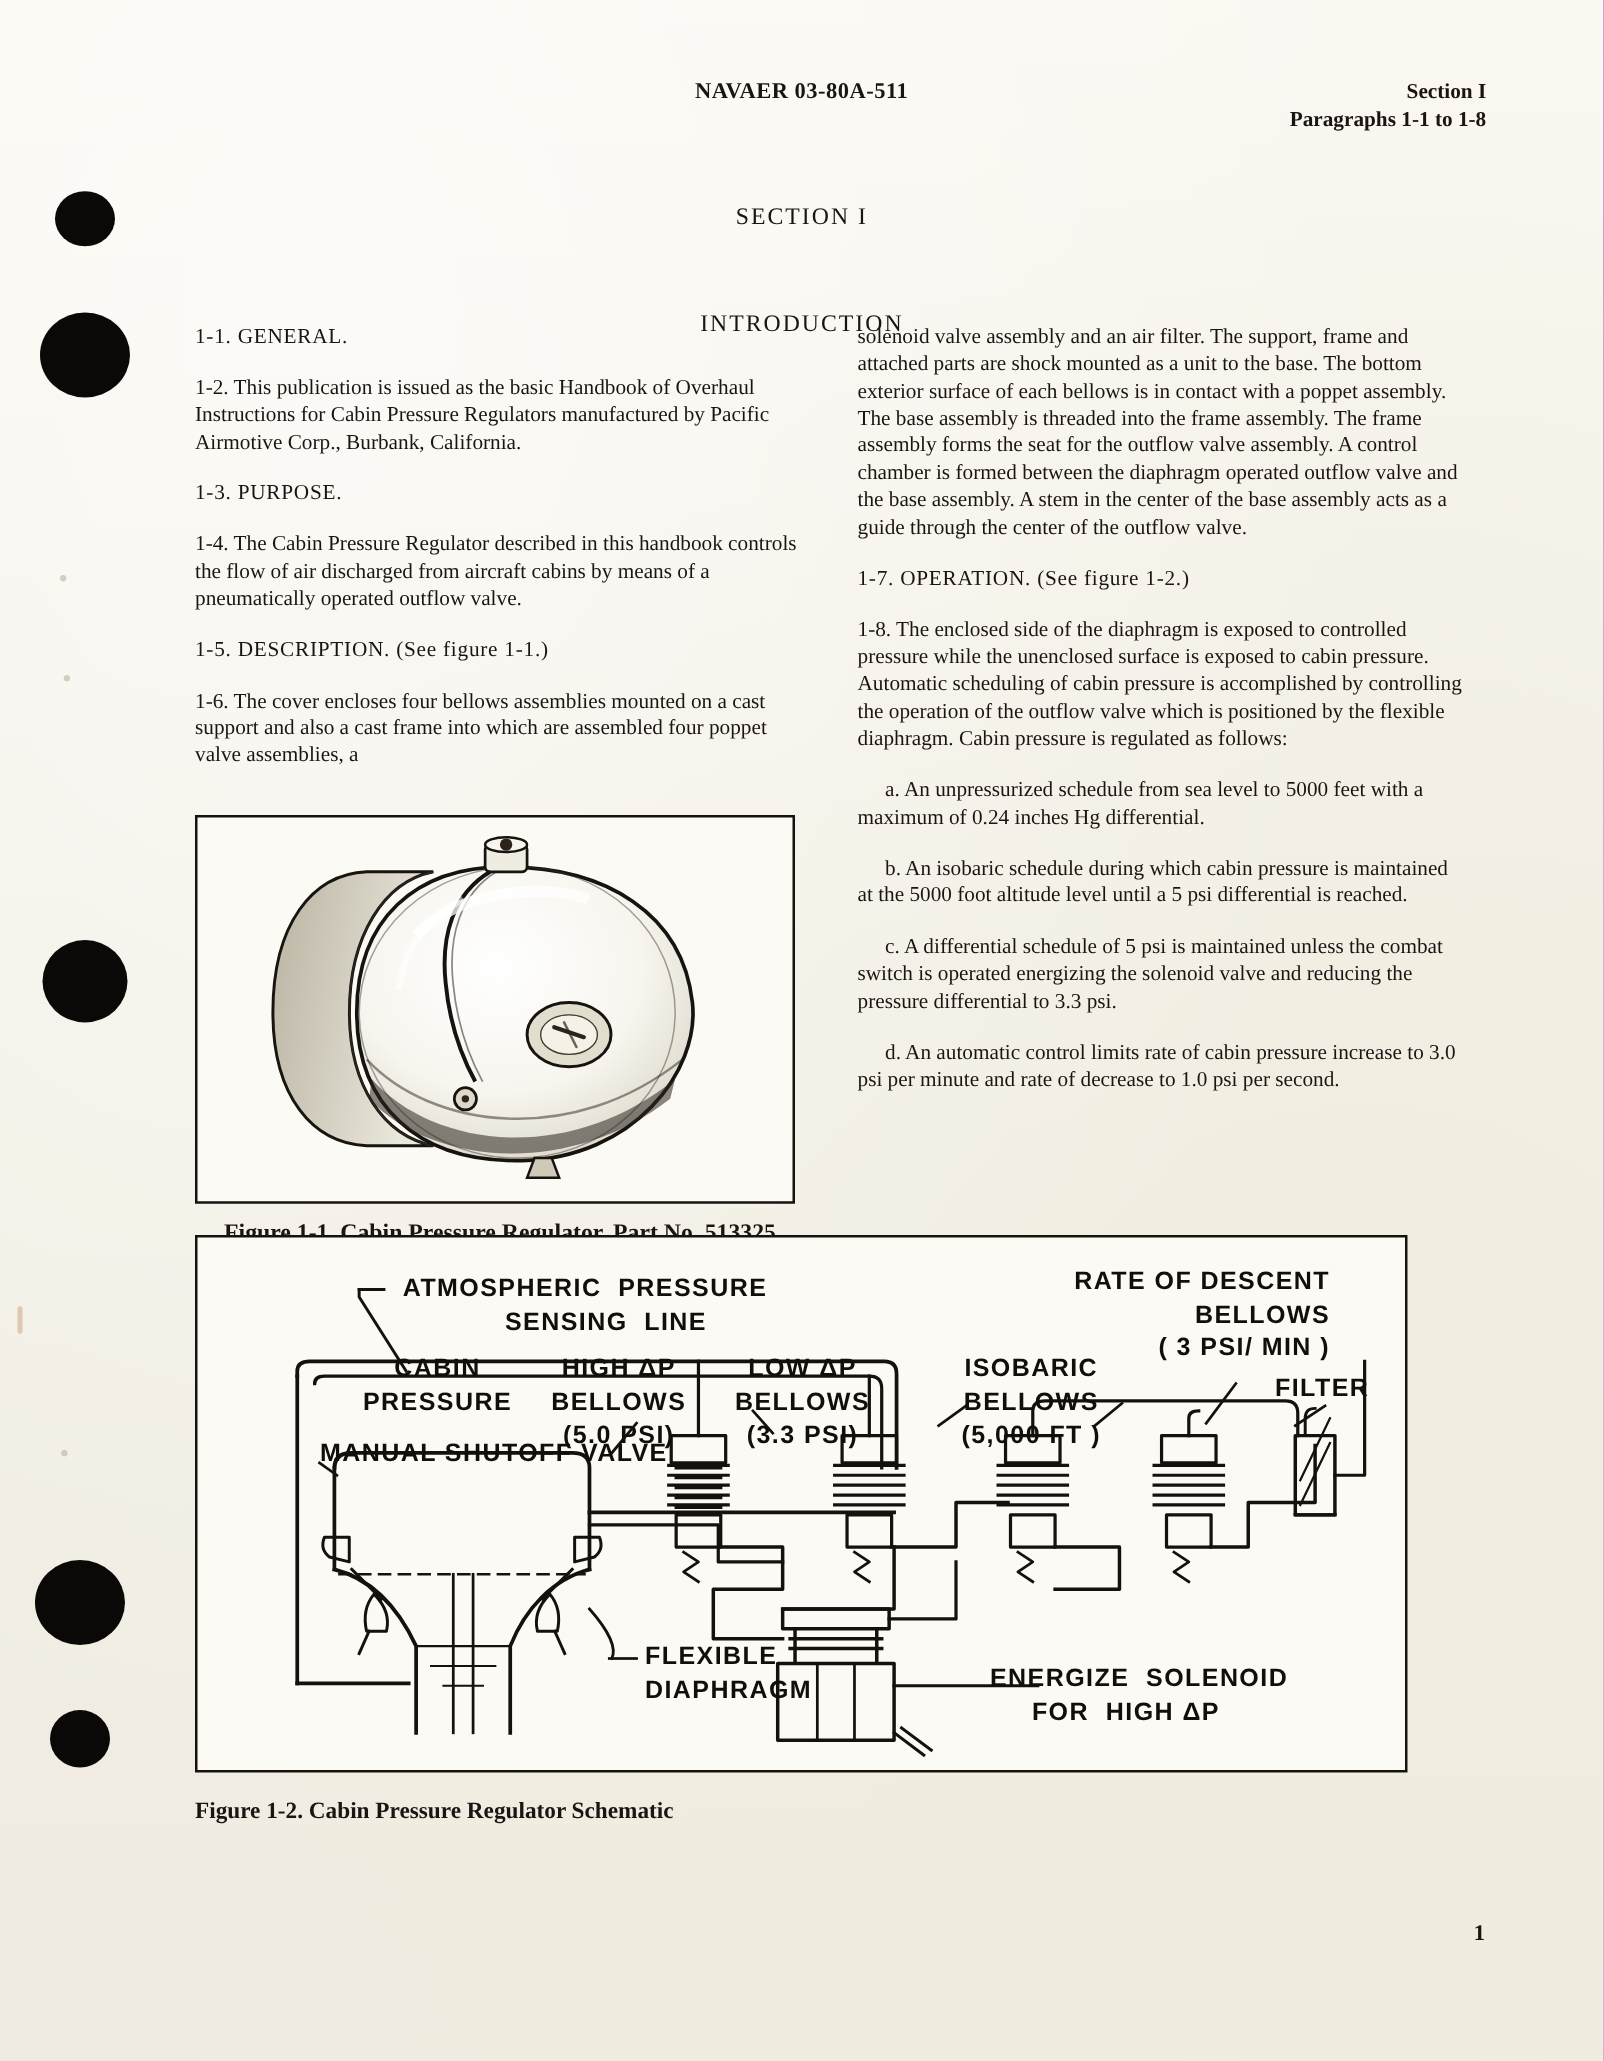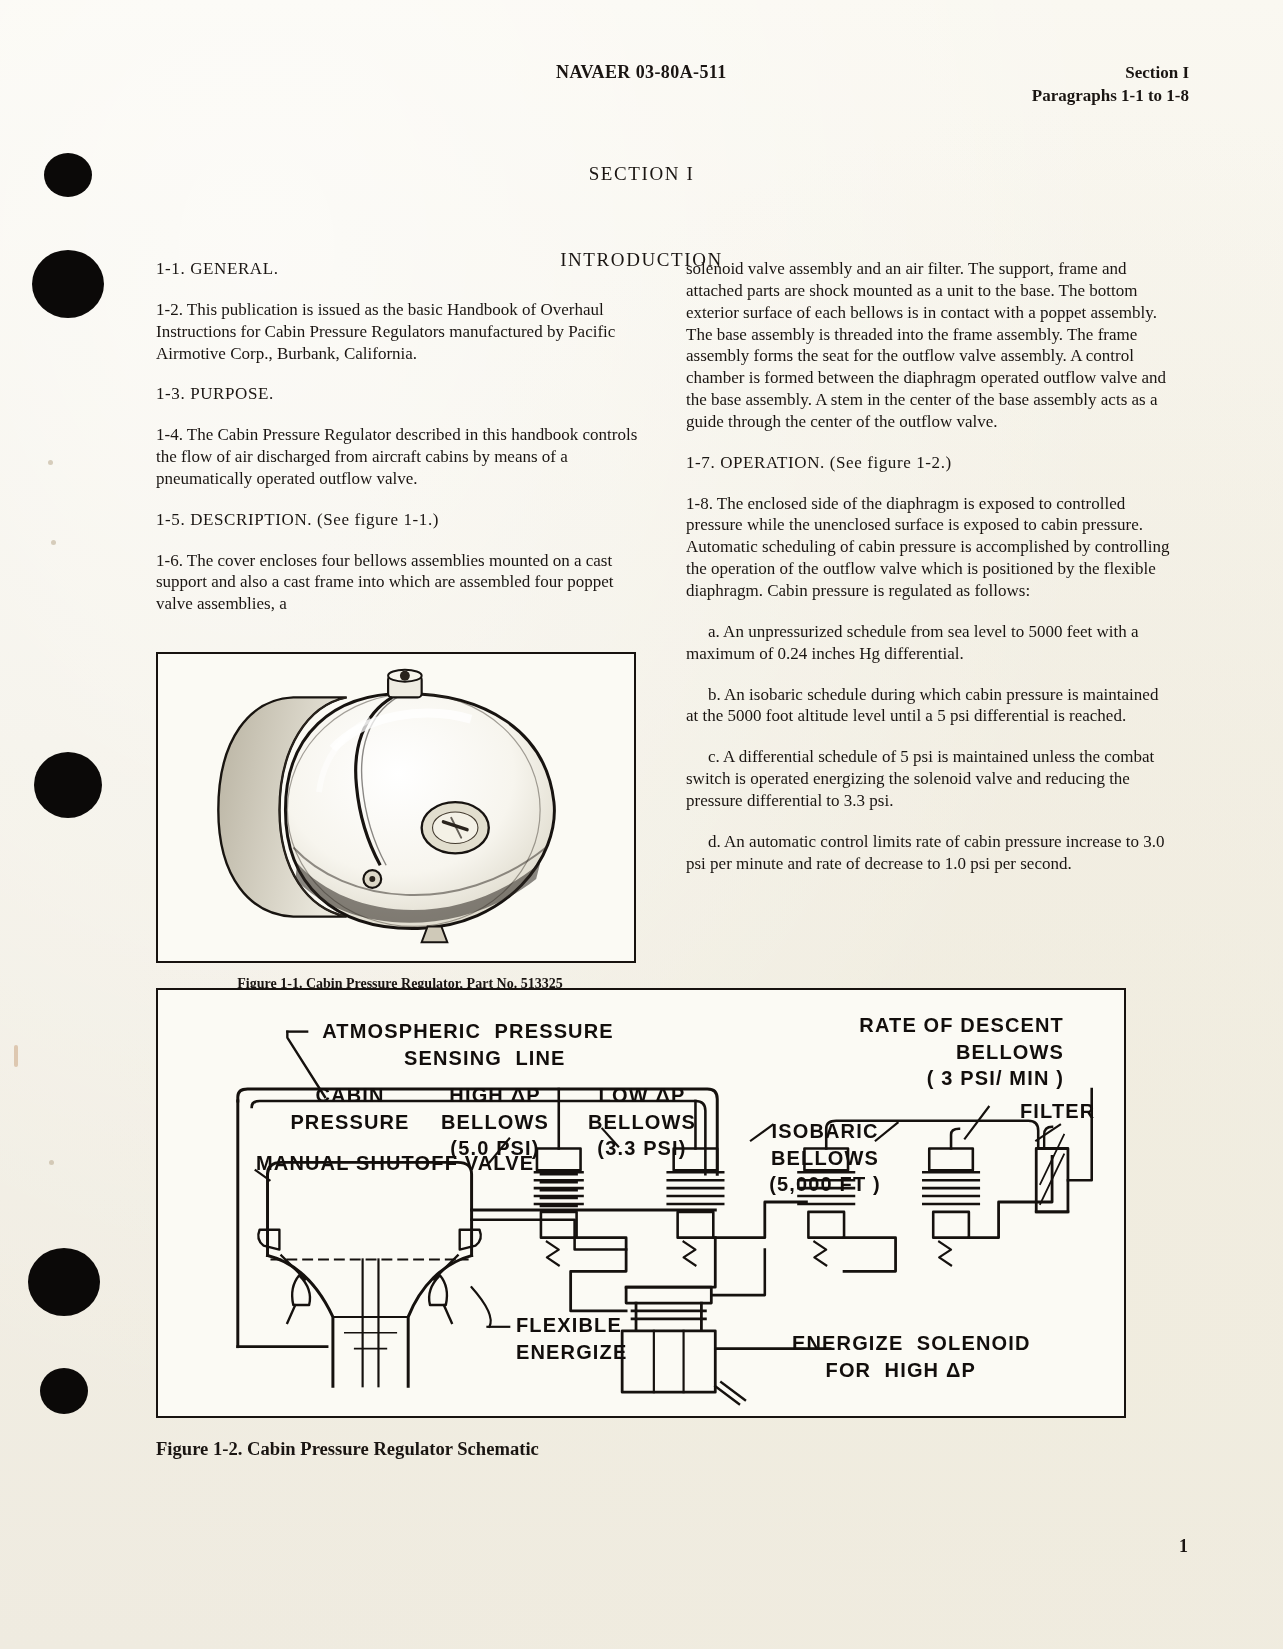--- a/index.html
+++ b/index.html
@@ -95,21 +95,21 @@
     background: #fbfaf4;
     box-sizing: border-box;
     overflow: hidden;
   }
   .fig1-cap {
     position: absolute;
     left: 150px;
     top: 976px;
     width: 500px;
     text-align: center;
-    font-size: 14px;
+    font-size: 19px;
     font-weight: 700;
   }
 
   
   .fig2-box {
     position: absolute;
     left: 156px;
     top: 988px;
     width: 970px;
     height: 430px;
@@ -379,34 +379,34 @@
 PRESSURE</div>
 
     <div class="sch-label ctr" style="left:272px; top:92px; width:130px;">HIGH ΔP
 BELLOWS
 (5.0 PSI)</div>
 
     <div class="sch-label ctr" style="left:420px; top:92px; width:128px;">LOW ΔP
 BELLOWS
 (3.3 PSI)</div>
 
-    <div class="sch-label ctr" style="left:592px; top:92px; width:150px;margin-top:36px;">ISOBARIC
+    <div class="sch-label ctr" style="left:592px; top:92px; width:150px;">ISOBARIC
 BELLOWS
 (5,000 FT )</div>
 
     <div class="sch-label ctr" style="left:686px; top:22px; width:220px;text-align:right;">RATE OF DESCENT
       BELLOWS
   ( 3 PSI/ MIN )</div>
 
     <div class="sch-label" style="left:862px; top:108px;">FILTER</div>
 
     <div class="sch-label" style="left:98px; top:160px;">MANUAL SHUTOFF VALVE</div>
 
     <div class="sch-label" style="left:358px; top:322px;">FLEXIBLE
-ENERGIZE</div>
+DIAPHRAGM</div>
 
     <div class="sch-label" style="left:634px; top:340px;">ENERGIZE  SOLENOID
      FOR  HIGH ΔP</div>
   </div>
 
   <div class="fig2-cap">Figure 1-2.  Cabin Pressure Regulator Schematic</div>
 
   <div class="pageno">1</div>
 </div>
 

